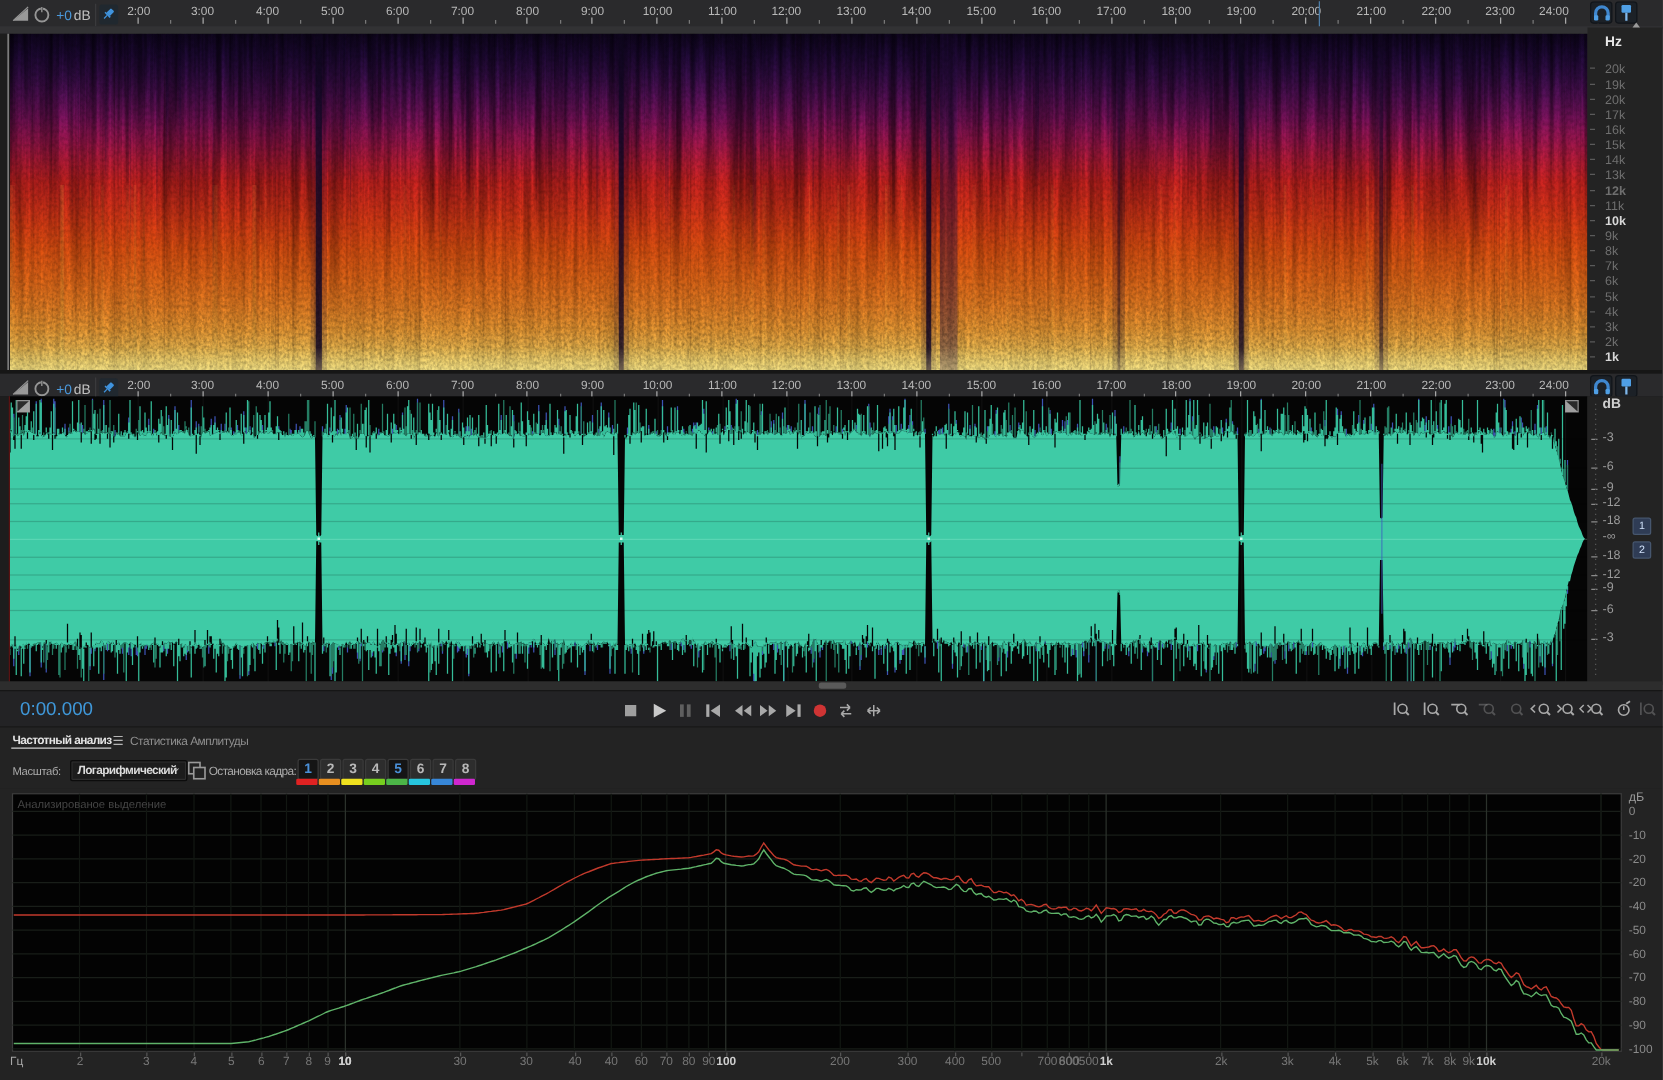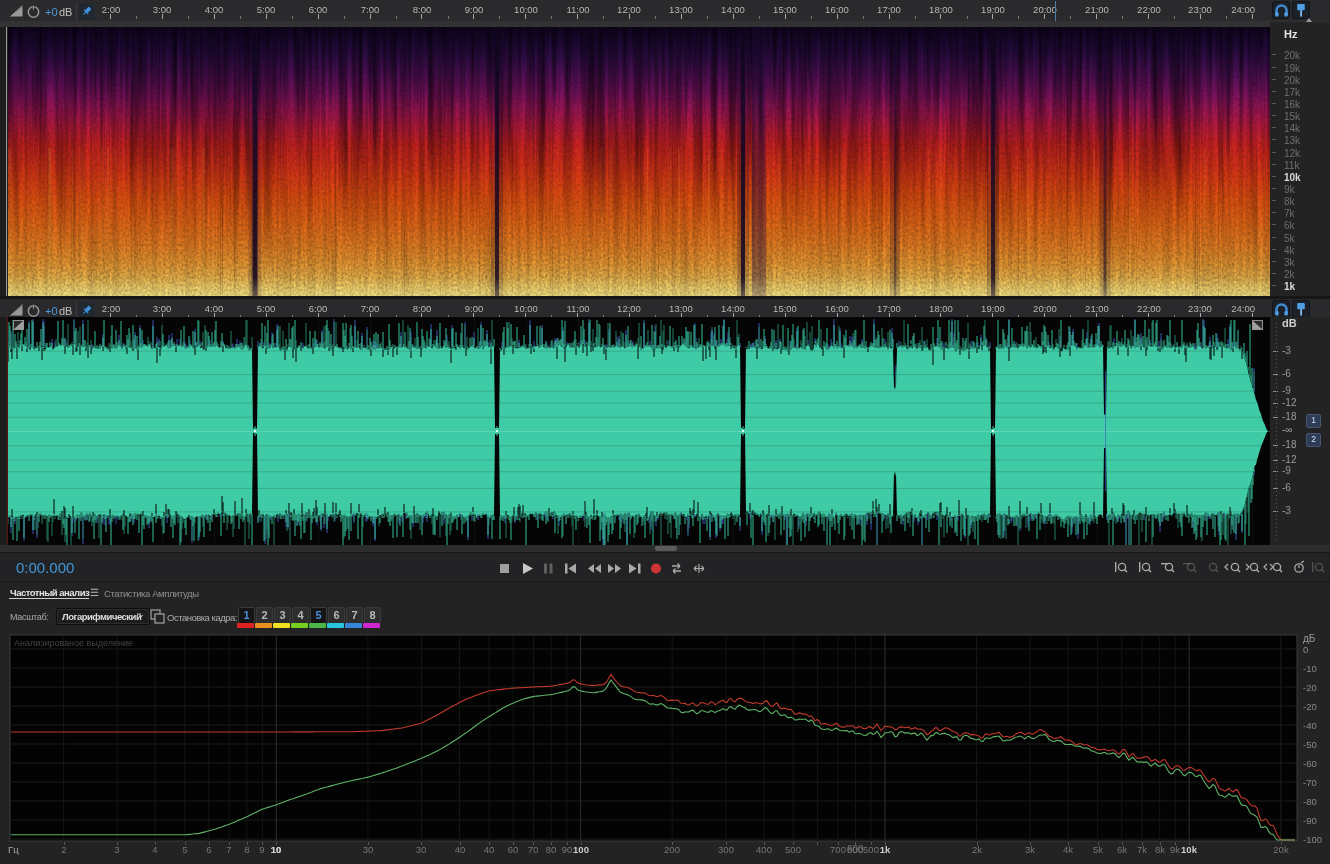--- a/index.html
+++ b/index.html
@@ -407,21 +407,21 @@
     <div class="abs" style="left:14px;top:64.8px;font-size:10px;color:#6f6f6f;font-weight:normal">17k</div>
     <div class="abs" style="left:2px;top:68.8px;width:4px;height:1px;background:#5a5a5a"></div>
     <div class="abs" style="left:14px;top:77.0px;font-size:10px;color:#6f6f6f;font-weight:normal">16k</div>
     <div class="abs" style="left:2px;top:81.0px;width:4px;height:1px;background:#5a5a5a"></div>
     <div class="abs" style="left:14px;top:89.1px;font-size:10px;color:#6f6f6f;font-weight:normal">15k</div>
     <div class="abs" style="left:2px;top:93.1px;width:4px;height:1px;background:#5a5a5a"></div>
     <div class="abs" style="left:14px;top:101.2px;font-size:10px;color:#6f6f6f;font-weight:normal">14k</div>
     <div class="abs" style="left:2px;top:105.2px;width:4px;height:1px;background:#5a5a5a"></div>
     <div class="abs" style="left:14px;top:113.4px;font-size:10px;color:#6f6f6f;font-weight:normal">13k</div>
     <div class="abs" style="left:2px;top:117.4px;width:4px;height:1px;background:#5a5a5a"></div>
-    <div class="abs" style="left:14px;top:125.5px;font-size:10px;color:#6f6f6f;font-weight:normal">12k</div>
+    <div class="abs" style="left:14px;top:125.5px;font-size:10px;color:#6f6f6f;font-weight:bold">12k</div>
     <div class="abs" style="left:2px;top:129.5px;width:4px;height:1px;background:#5a5a5a"></div>
     <div class="abs" style="left:14px;top:137.7px;font-size:10px;color:#6f6f6f;font-weight:normal">11k</div>
     <div class="abs" style="left:2px;top:141.7px;width:4px;height:1px;background:#5a5a5a"></div>
     <div class="abs" style="left:14px;top:149.8px;font-size:10px;color:#d8d8d8;font-weight:bold">10k</div>
     <div class="abs" style="left:2px;top:153.8px;width:4px;height:1px;background:#5a5a5a"></div>
     <div class="abs" style="left:14px;top:161.9px;font-size:10px;color:#6f6f6f;font-weight:normal">9k</div>
     <div class="abs" style="left:2px;top:165.9px;width:4px;height:1px;background:#5a5a5a"></div>
     <div class="abs" style="left:14px;top:174.1px;font-size:10px;color:#6f6f6f;font-weight:normal">8k</div>
     <div class="abs" style="left:2px;top:178.1px;width:4px;height:1px;background:#5a5a5a"></div>
     <div class="abs" style="left:14px;top:186.2px;font-size:10px;color:#6f6f6f;font-weight:normal">7k</div>

